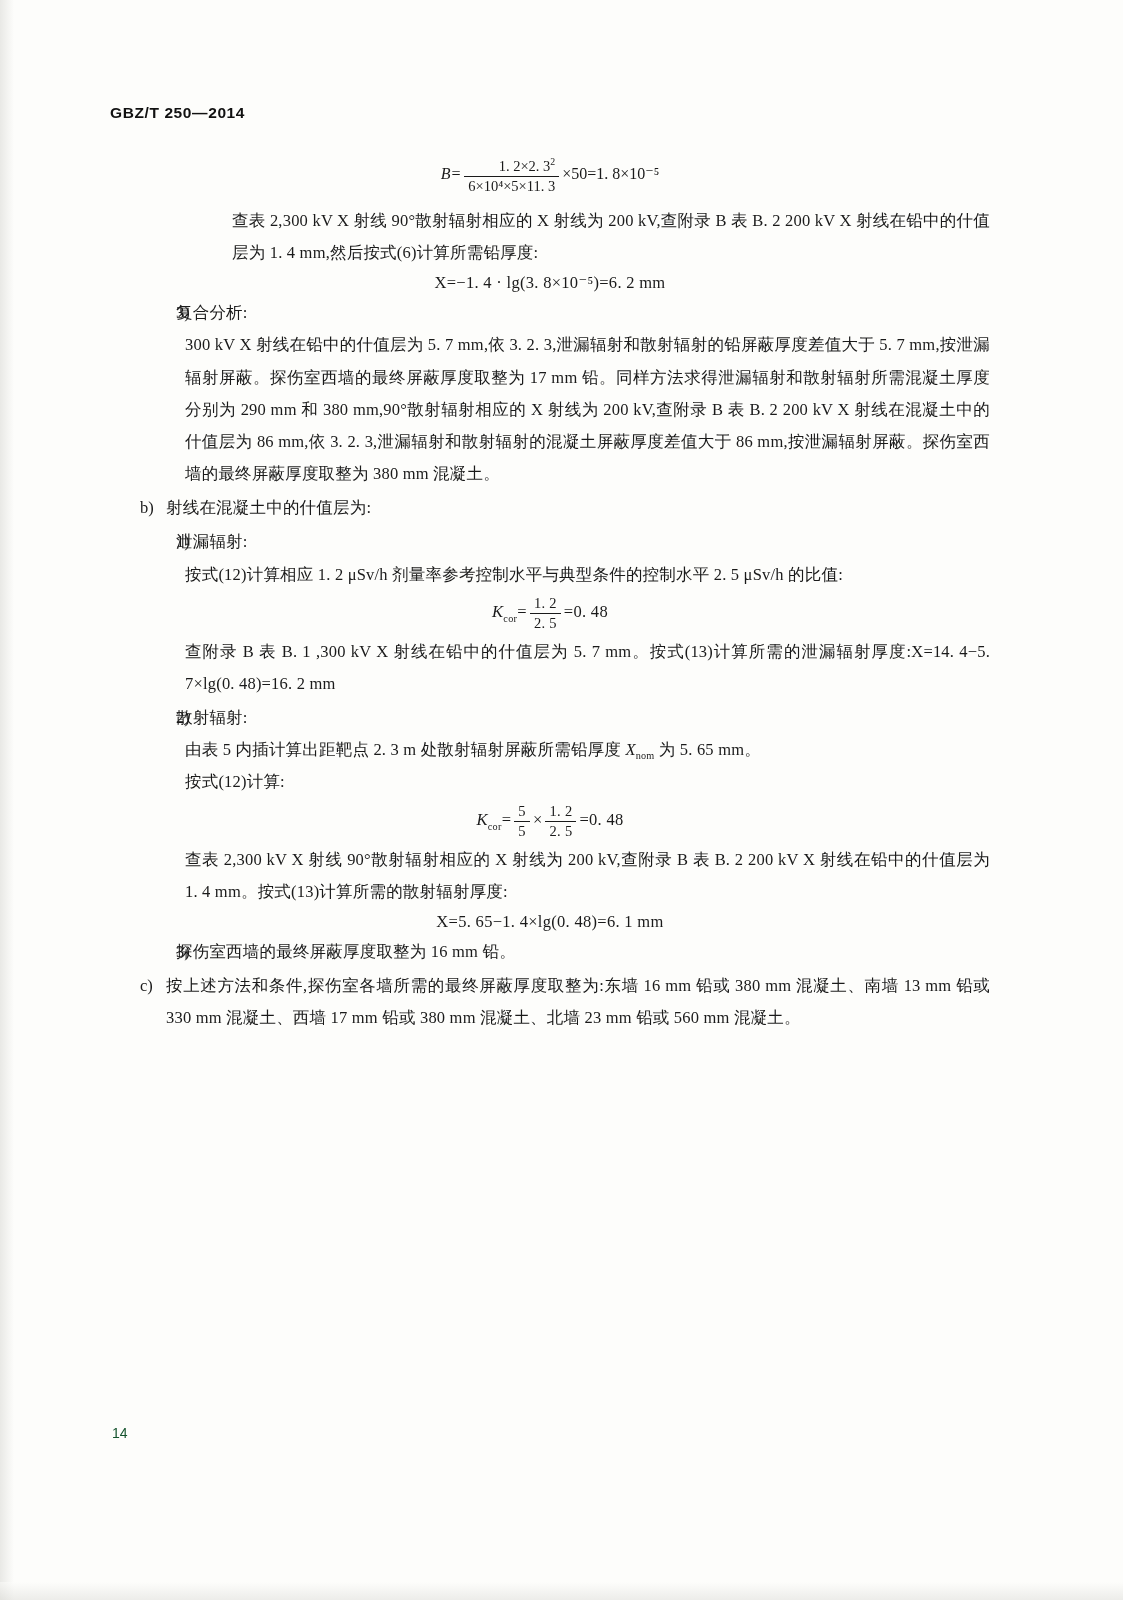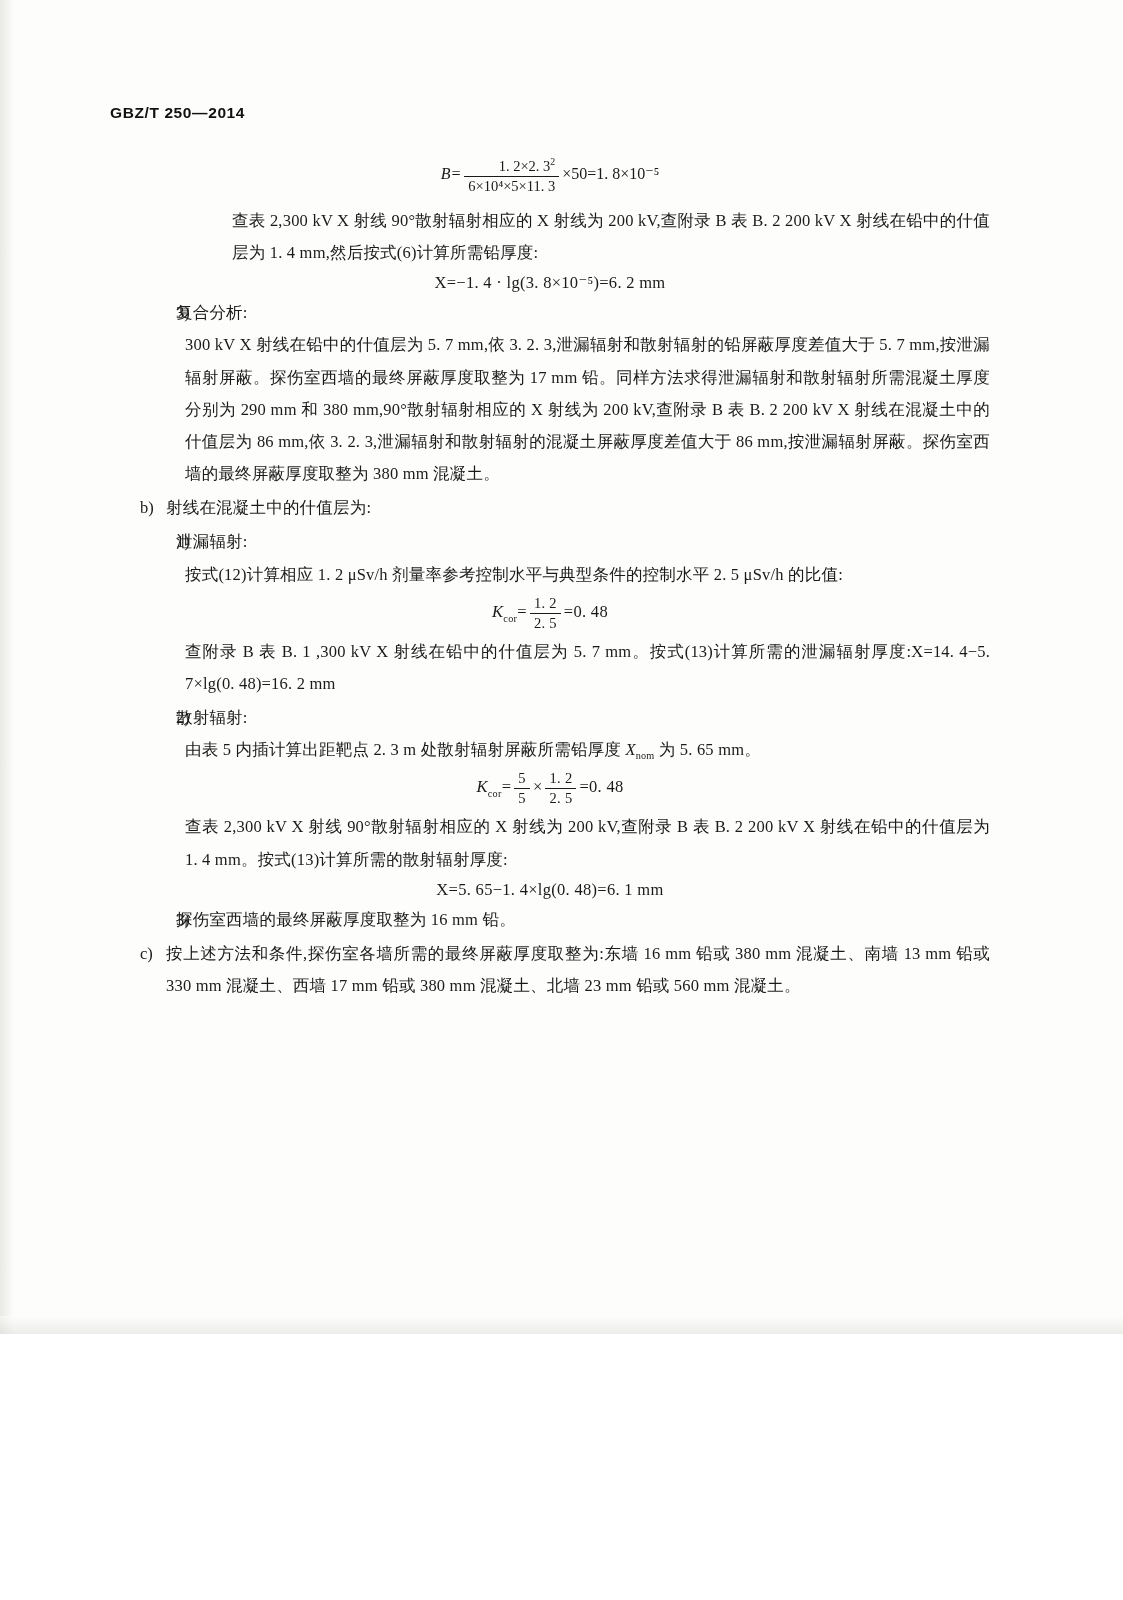--- a/index.html
+++ b/index.html
@@ -3,21 +3,21 @@
 <meta charset="utf-8">
 <style>
   html, body {
     margin: 0;
     padding: 0;
     background: #ffffff;
   }
   .page {
     position: relative;
     width: 1123px;
-    height: 1334px;
+    height: 1600px;
     background: #fdfdfb;
     font-family: "Liberation Serif", "DejaVu Serif", serif;
     color: #1a1a1a;
     overflow: hidden;
   }
   
   .scan-edge-left {
     position: absolute;
     left: 0; top: 0;
     width: 14px; height: 1600px;
@@ -116,21 +116,21 @@
   .body-col {
     flex: 1 1 auto;
   }
   .body-col .para { margin: 0; }
   .page-number {
     position: absolute;
     left: 112px;
     top: 1425px;
     font-family: "Liberation Sans", sans-serif;
     font-size: 14px;
-    color: #8b5cf6;
+    color: #14532d;
   }
   .just-last-left { text-align: justify; text-justify: inter-ideograph; }
 </style>
 </head>
 <body>
 
 <div class="page">
 
   <div class="scan-edge-left"></div>
   <div class="scan-edge-bottom"></div>
@@ -182,20 +182,21 @@
       <div class="marker-n">2)</div>
       <div class="body-col">
         <div class="para">散射辐射:</div>
       </div>
     </div>
 
     <div class="para indent-l2">
       <span>由表 5 内插计算出距靶点 2. 3 m 处散射辐射屏蔽所需铅厚度 </span><span class="italic">X</span><sub>nom</sub><span> 为 5. 65 mm。</span>
     </div>
 
+    <div class="para indent-l2">按式(12)计算:</div>
 
     <div class="eq-inline-center">
       <span class="italic">K</span><sub>cor</sub><span>=</span><span class="frac"><span class="num">5</span><span class="den">5</span></span><span>×</span><span class="frac"><span class="num">1. 2</span><span class="den">2. 5</span></span><span>=0. 48</span>
     </div>
 
     <div class="para indent-l2">查表 2,300 kV X 射线 90°散射辐射相应的 X 射线为 200 kV,查附录 B 表 B. 2 200 kV X 射线在铅中的什值层为 1. 4 mm。按式(13)计算所需的散射辐射厚度:</div>
 
     <div class="eq-inline-center">X=5. 65−1. 4×lg(0. 48)=6. 1 mm</div>
 
     <div class="list-row">

